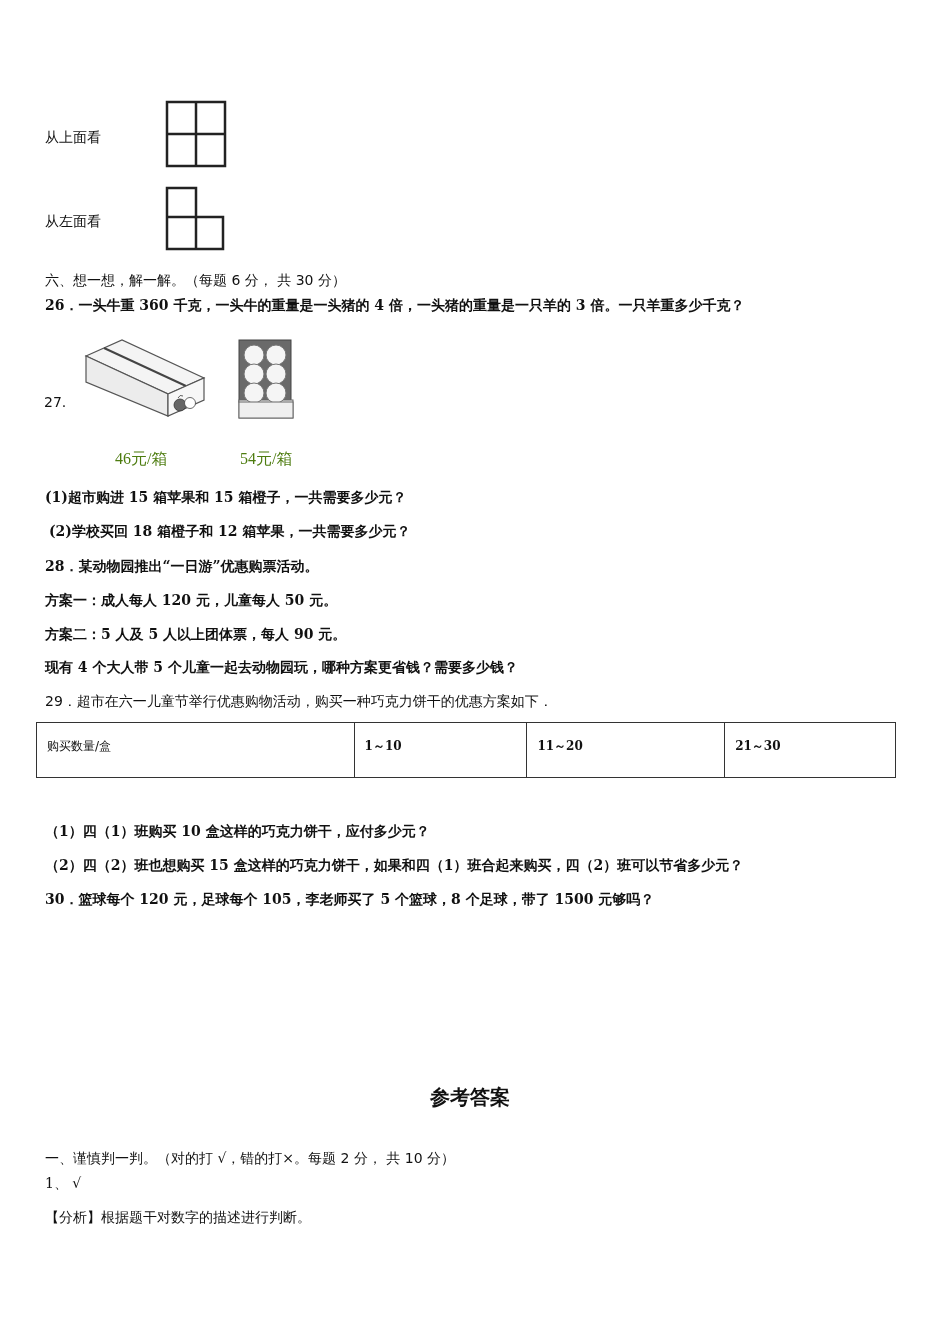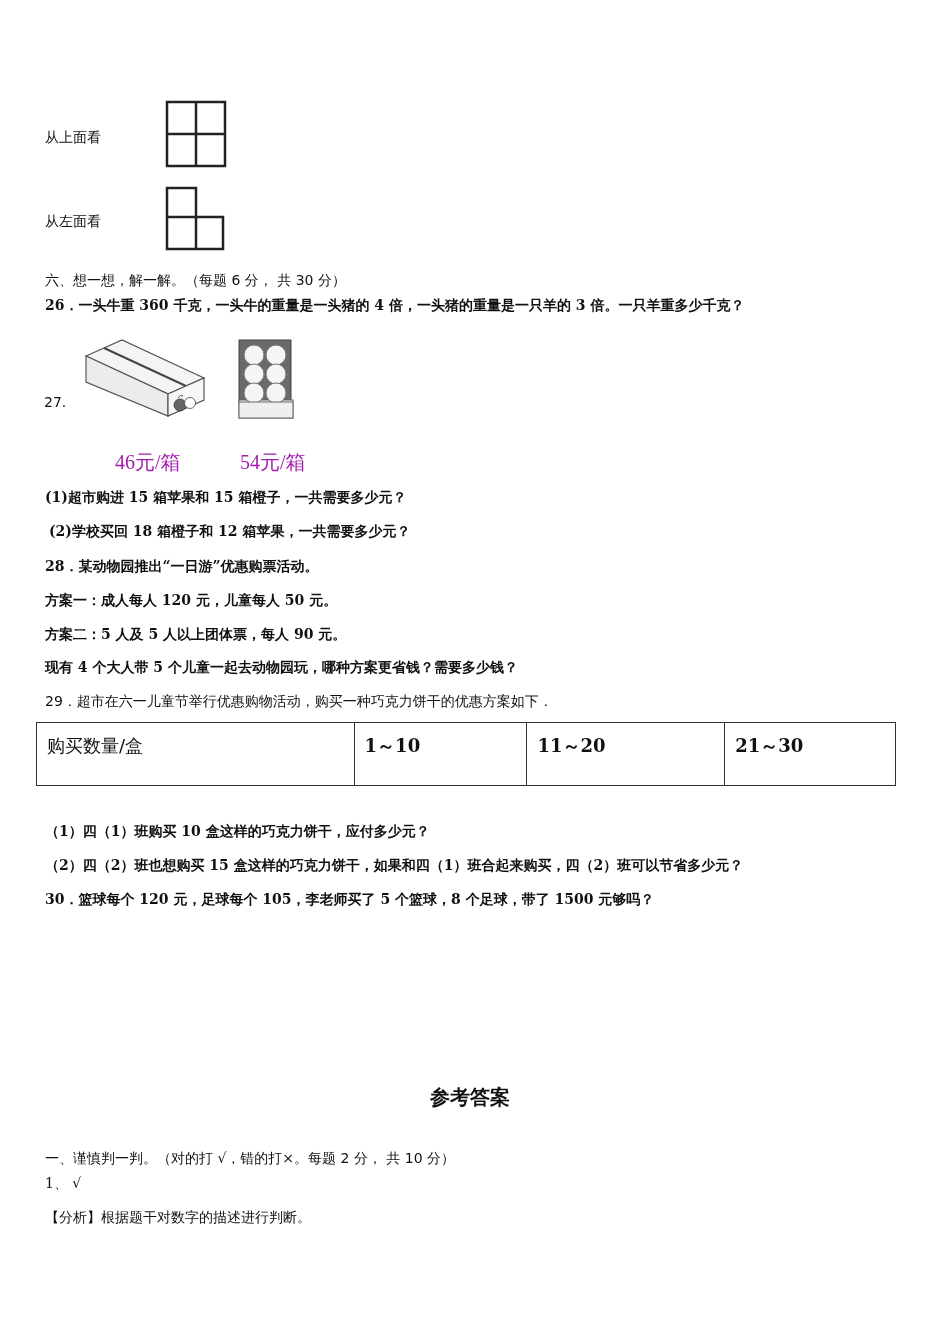--- a/index.html
+++ b/index.html
@@ -4,24 +4,24 @@
 <style>
   html, body { margin: 0; padding: 0; background: #ffffff; }
   body { width: 950px; height: 1344px; position: relative; overflow: hidden;
          font-family: "DejaVu Serif", "Liberation Serif", serif; color: #111; }
   .abs { position: absolute; }
   .txt { font-size: 14px; font-weight: bold; line-height: 18px; white-space: nowrap; text-align: center; }
   .txt-light { font-size: 14px; font-weight: normal; line-height: 18px; white-space: nowrap; }
   .sans { font-family: "DejaVu Sans", "Liberation Sans", sans-serif; }
   .title { font-size: 20px; font-weight: bold; font-family: "DejaVu Sans", "Liberation Sans", sans-serif; }
   table.price { border-collapse: collapse; position: absolute; left: 36px; top: 722px; width: 860px; }
-  table.price td { border: 1.5px solid #333; height: 46px; padding: 0 0 16px 10px; vertical-align: middle;
-                   font-size: 18px; font-weight: bold; }
+  table.price td { border: 1.5px solid #333; height: 46px; padding: 0 0 8px 10px; vertical-align: middle;
+                   font-size: 12px; font-weight: bold; }
   table.price td.label { font-weight: normal; font-family: "DejaVu Sans", "Liberation Sans", sans-serif; }
-  .price-caption { font-size: 20px; color: #a21caf; font-family: "Liberation Serif", serif; }
+  .price-caption { font-size: 16px; color: #4d7c0f; font-family: "Liberation Serif", serif; }
 </style>
 </head>
 <body>
 
 <div class="abs txt-light sans" style="left:45px; top:128px;">从上面看</div>
 <div class="abs" style="left:165px; top:100px;">
   <svg width="62" height="68" viewBox="0 0 62 68">
     <rect x="2" y="2" width="58" height="64" fill="none" stroke="#222" stroke-width="2.5"></rect>
     <line x1="31" y1="2" x2="31" y2="66" stroke="#222" stroke-width="2.5"></line>
     <line x1="2" y1="34" x2="60" y2="34" stroke="#222" stroke-width="2.5"></line>

